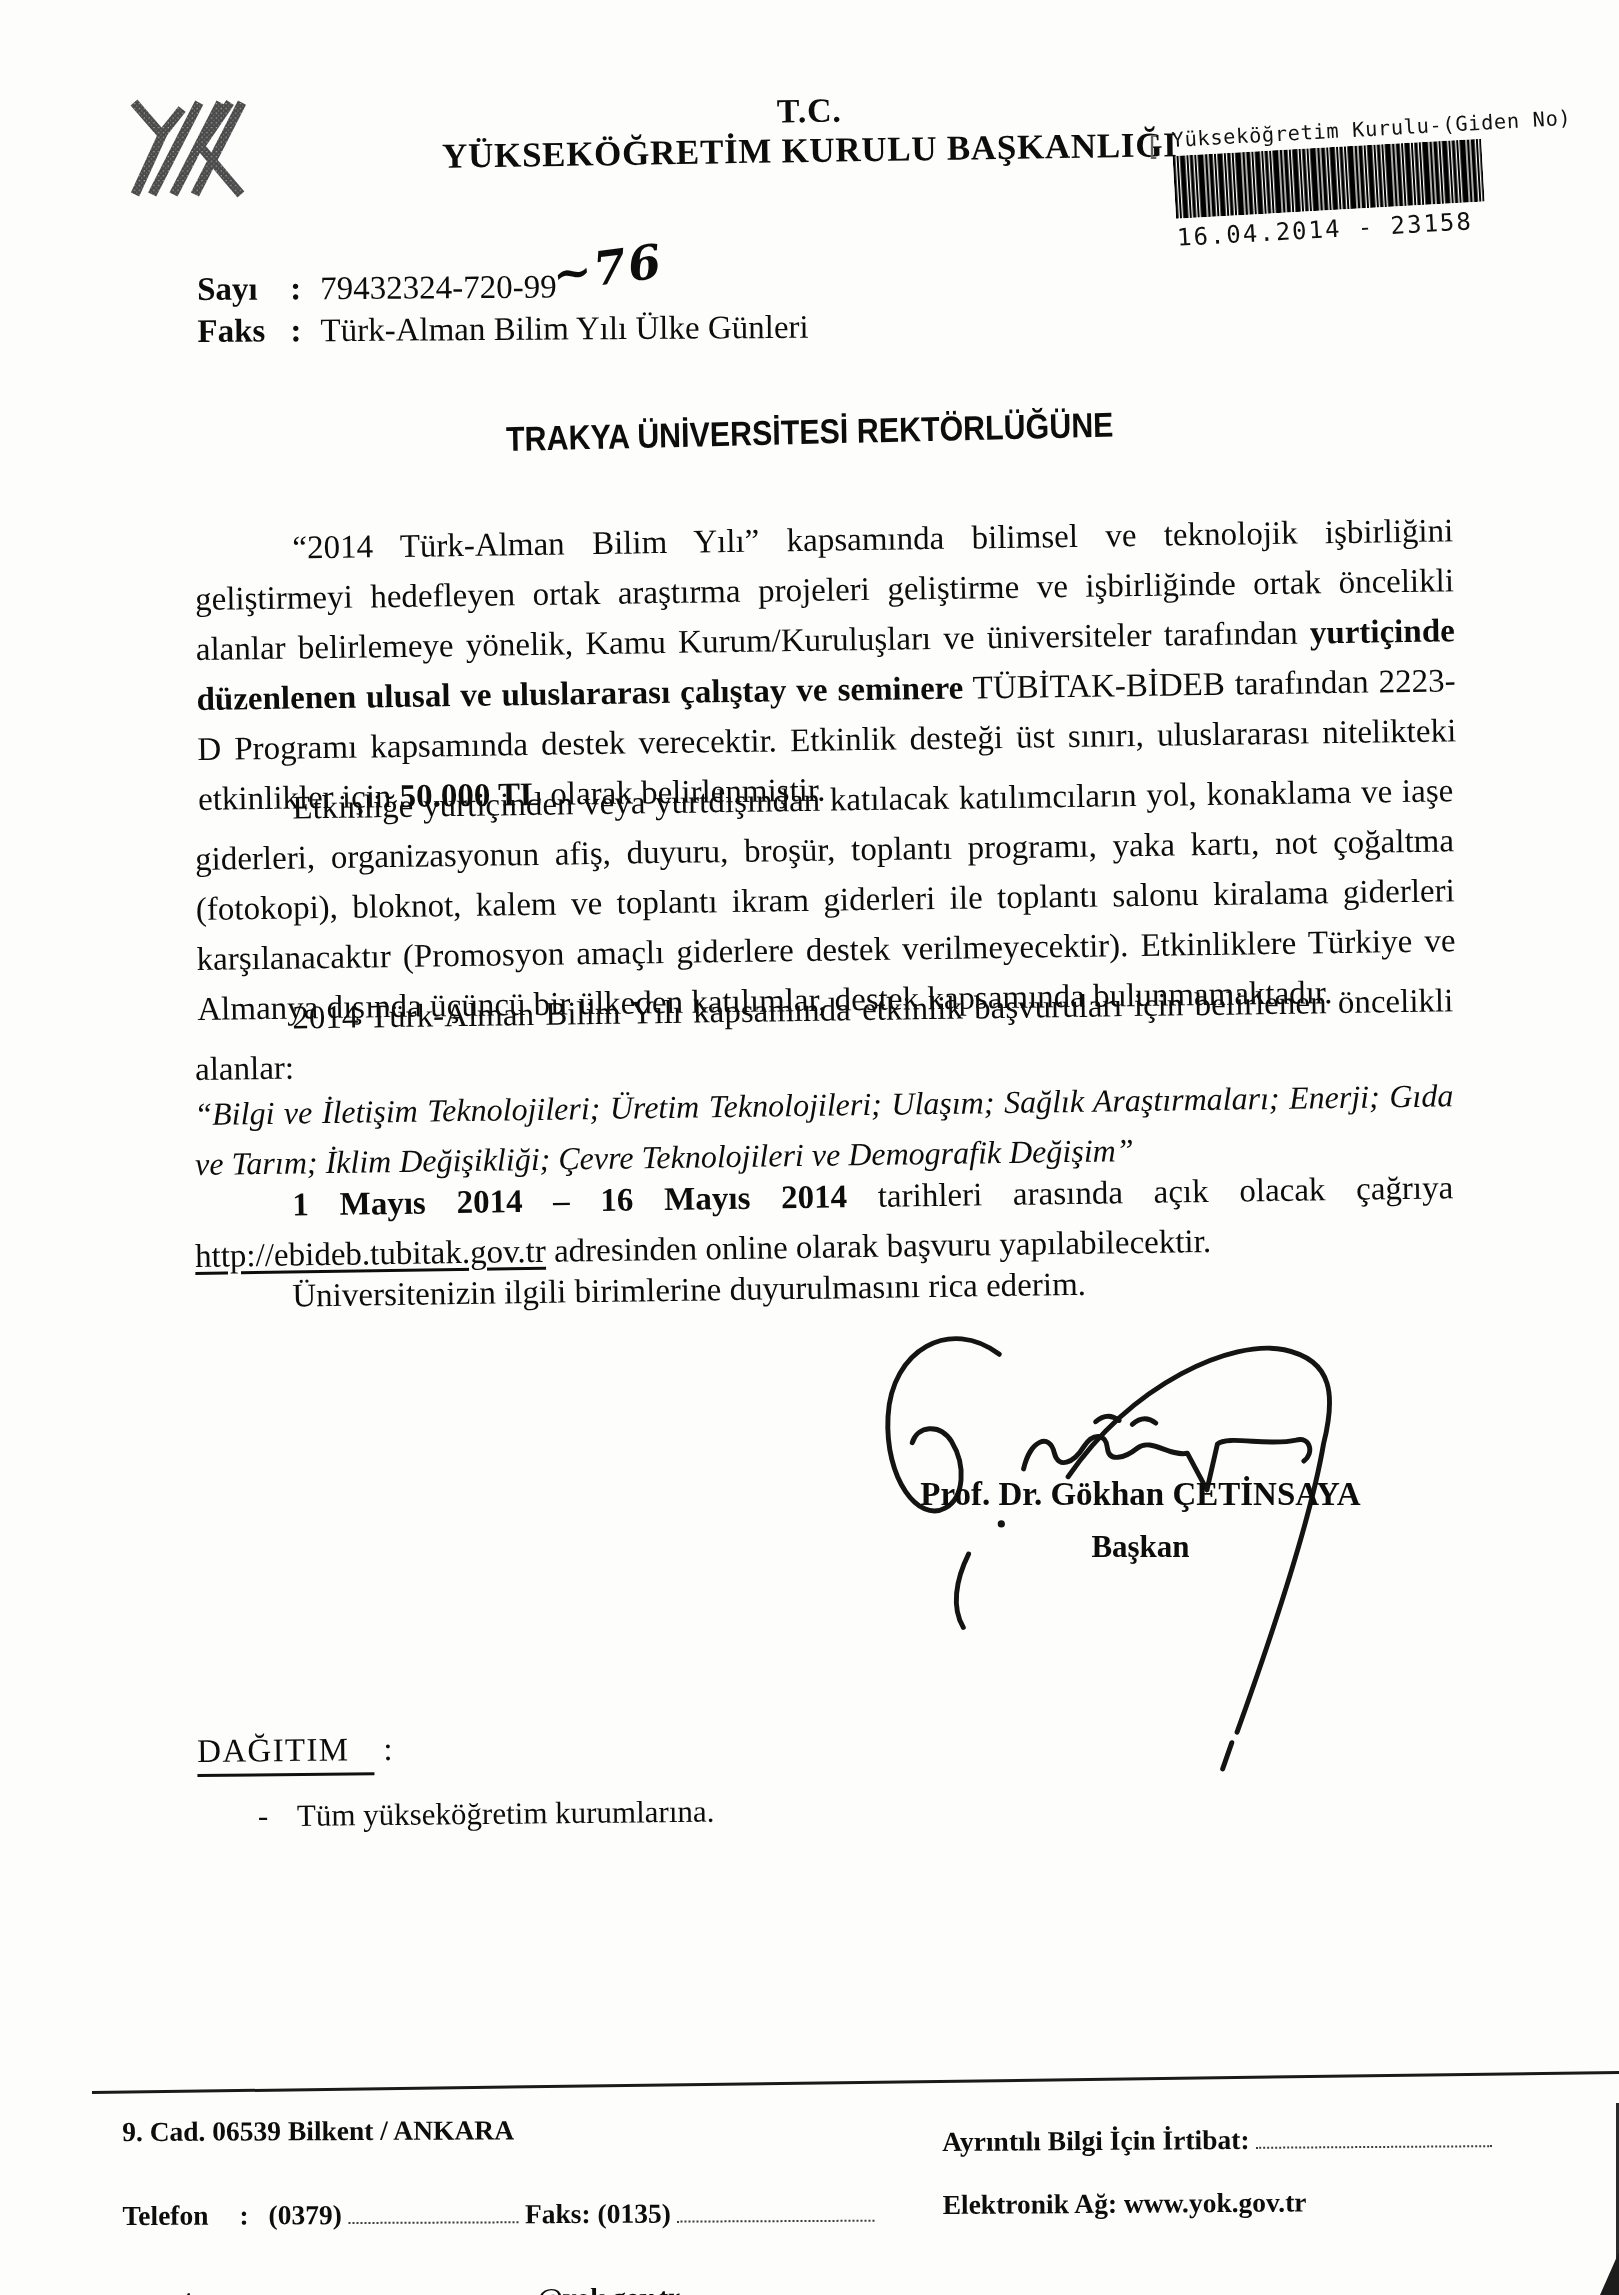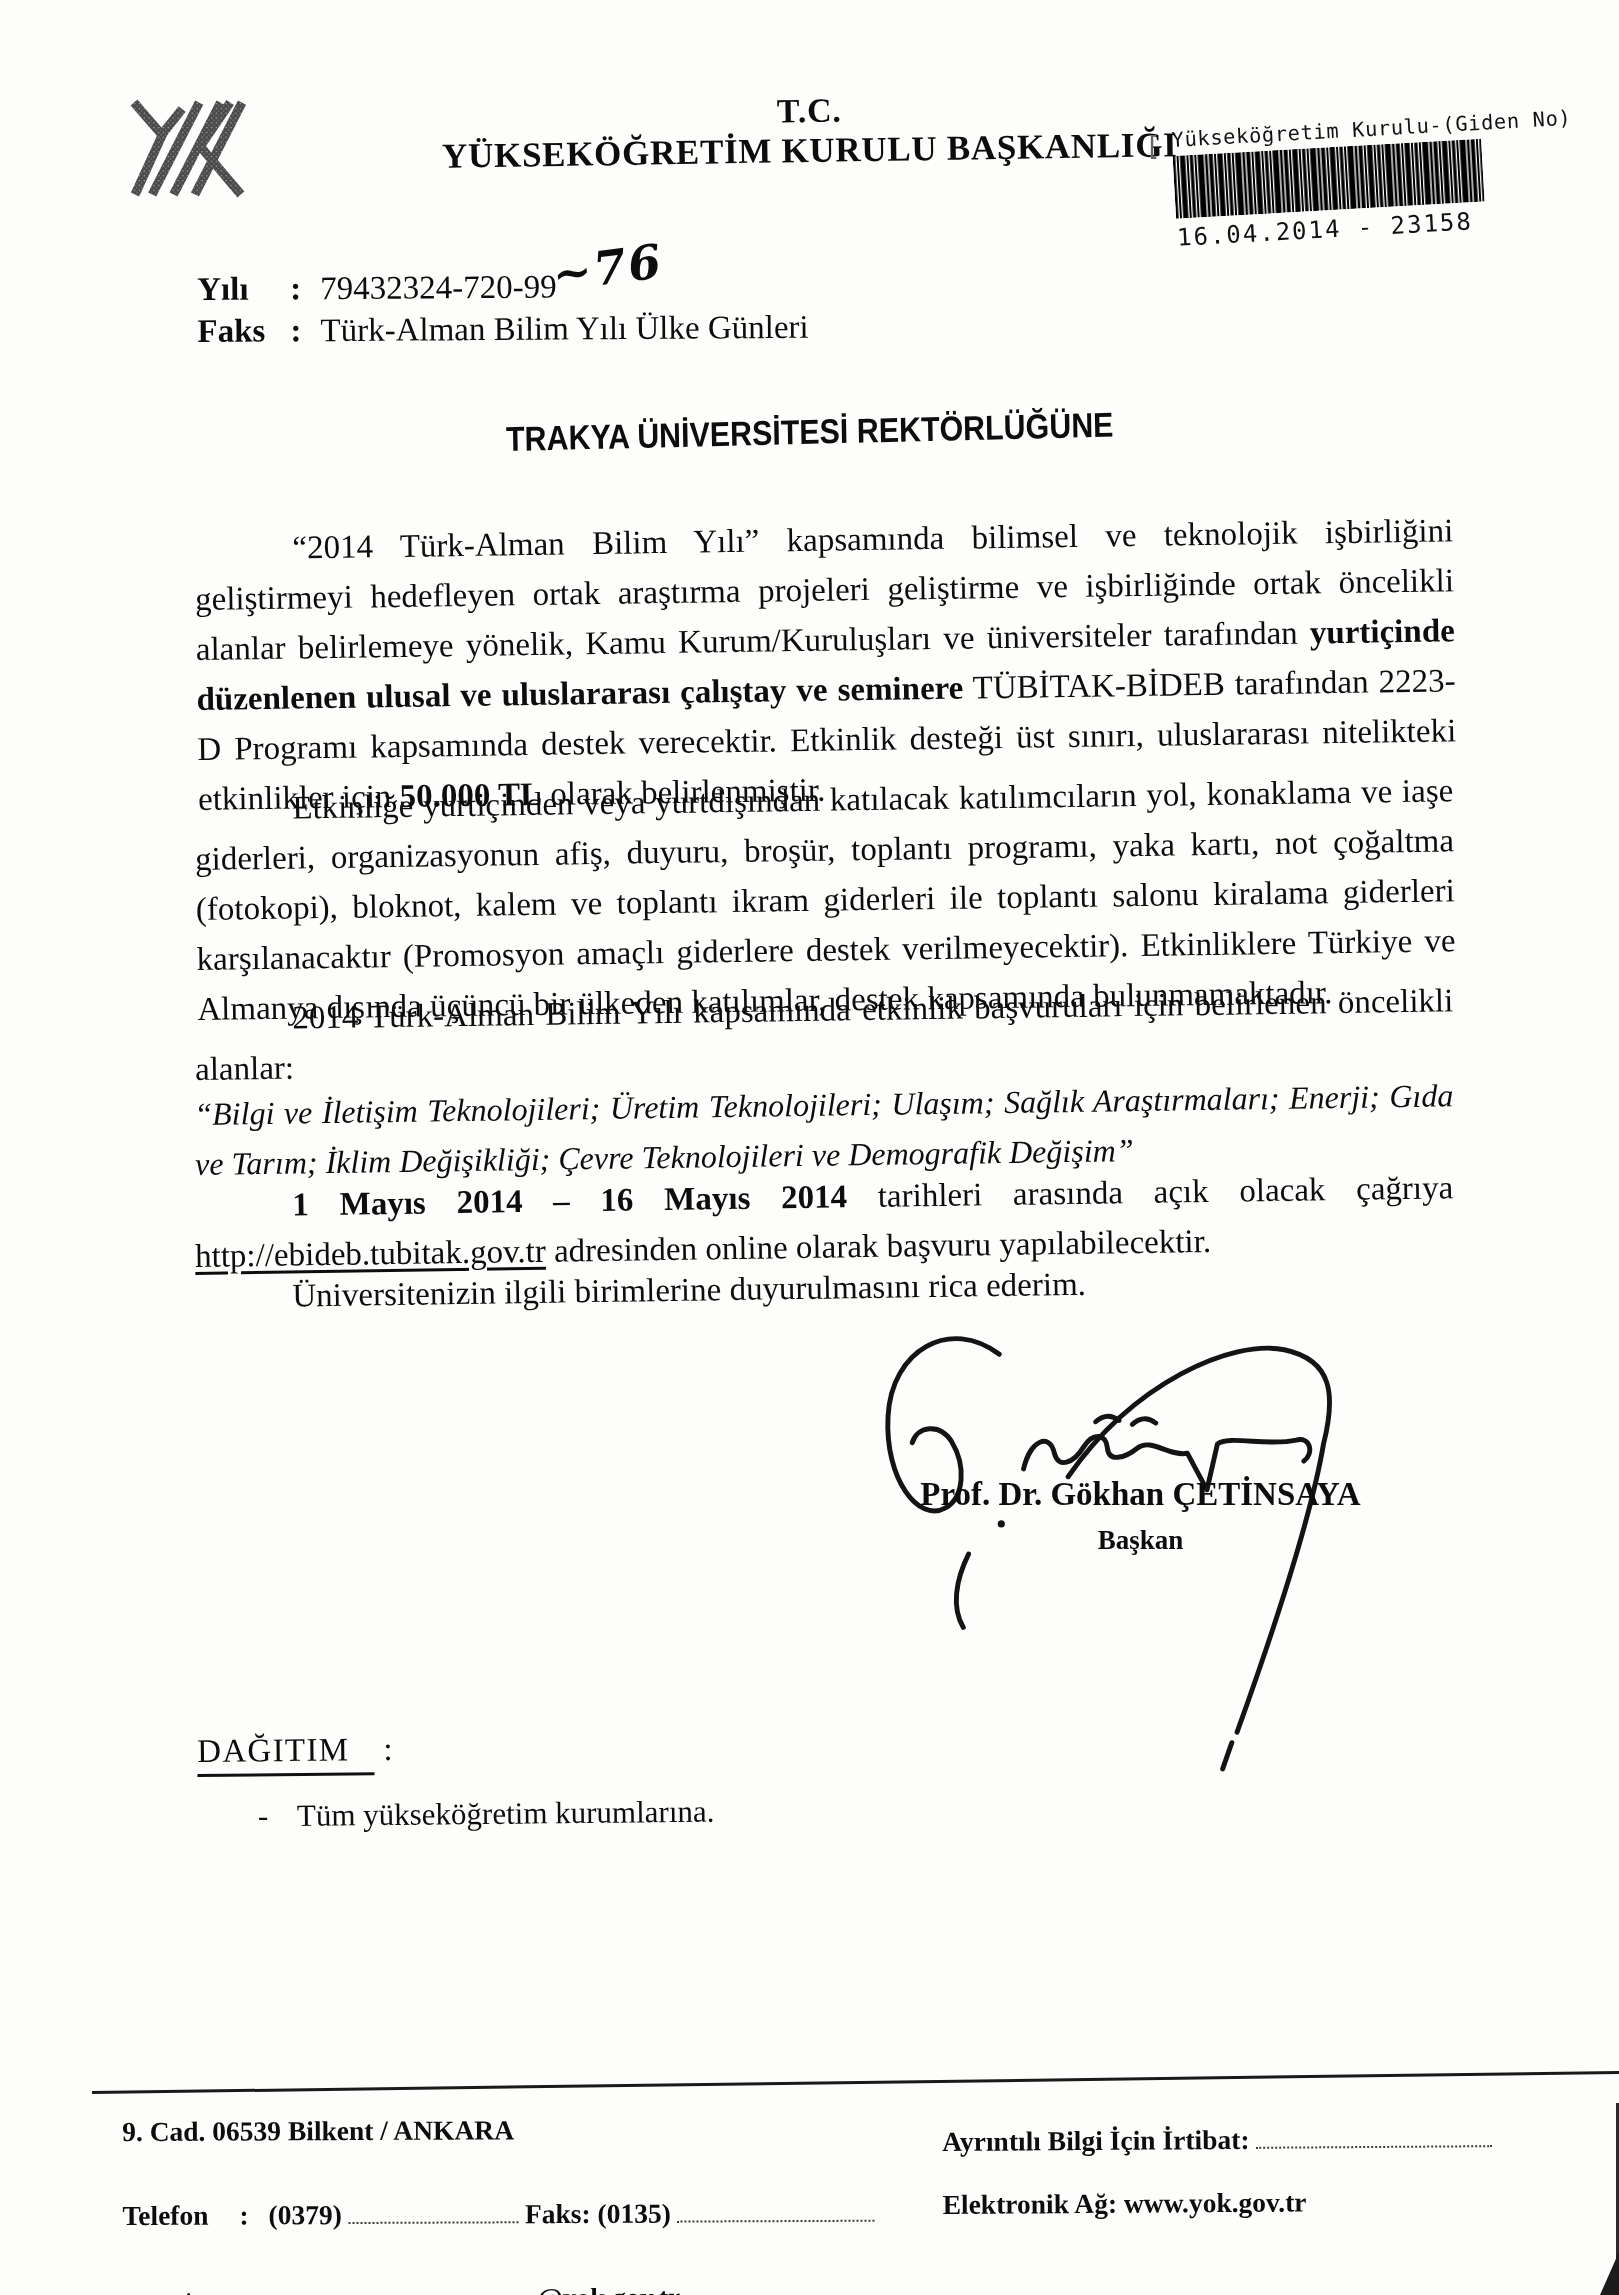--- a/index.html
+++ b/index.html
@@ -53,21 +53,21 @@
     font-size:33px;line-height:50px;text-align:justify;text-indent:98px;
     transform:rotate(-0.85deg);transform-origin:left top;
   }
   .quote{font-style:italic;text-indent:0;font-size:32px;}
   .b{font-weight:bold;}
   .u{text-decoration:underline;text-underline-offset:5.2px;text-decoration-thickness:2.6px;}
   
   .sig-svg{position:absolute;left:852px;top:1305px;}
   .sig-text{position:absolute;left:839px;top:1475px;width:603px;text-align:center;}
   .sig-name{font-weight:bold;font-size:33px;line-height:39px;}
-  .sig-title{font-weight:bold;font-size:27px;line-height:37px;margin-top:8px;}
+  .sig-title{font-weight:bold;font-size:31px;line-height:37px;margin-top:14px;}
   
   .dagitim{position:absolute;left:197px;top:1733px;font-size:33px;
     transform:rotate(-0.6deg);transform-origin:left top;}
   .dag-head{display:inline-block;border-bottom:3.3px solid #111;padding:0 25px 3.9px 0;
     font-weight:normal;letter-spacing:1.3px;}
   .dag-sep{margin-left:9.2px;}
   .dag-item{margin-top:22px;font-size:31px;}
   .dag-dash{display:inline-block;width:39px;margin-left:60px;}
   
   .footer-rule{position:absolute;left:92px;top:2091px;width:1528px;height:2.6px;
@@ -137,21 +137,21 @@
           <rect x="55" y="0" width="2" height="95"></rect>
         </pattern>
       </defs>
       <rect width="470" height="95" fill="url(#bars)"></rect>
     </svg>
     <div class="stamp-date">16.04.2014 - 23158</div>
   </div>
 
   <div class="meta">
     <div class="meta-row">
-        <span class="meta-label">Yılı</span>
+        <span class="meta-label">Sayı</span>
         <span class="meta-sep">:</span>
         <span>79432324-720-99</span>
         <span class="hand">~76</span>
       </div>
     <div class="meta-row">
         <span class="meta-label">Faks</span>
         <span class="meta-sep">:</span>
         <span>Türk-Alman Bilim Yılı Ülke Günleri</span>
       </div>
   </div>

